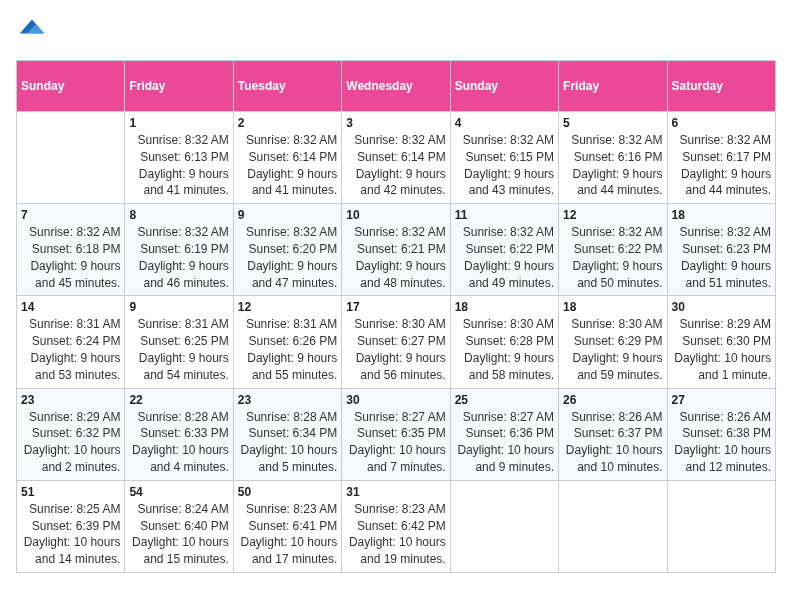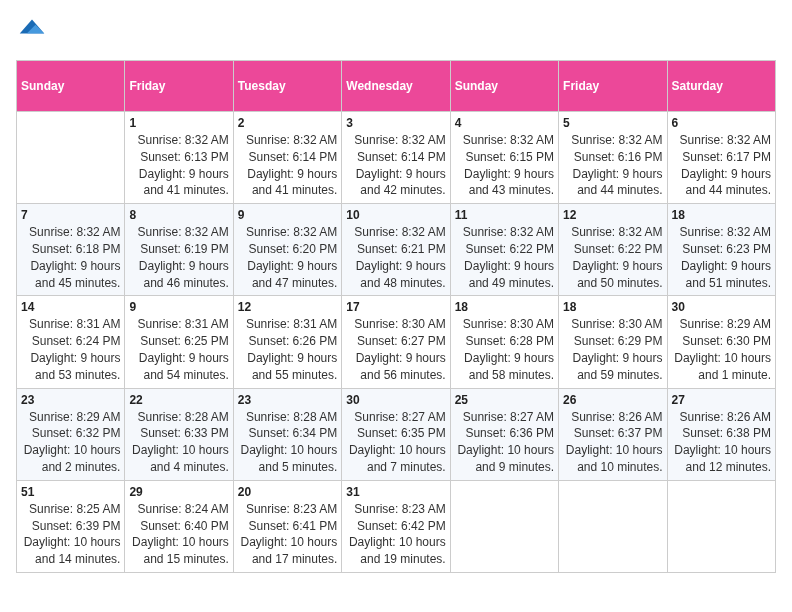--- a/index.html
+++ b/index.html
@@ -236,25 +236,25 @@
           <span class="day-number">27</span>
           <div class="day-info">Sunrise: 8:26 AM<br>Sunset: 6:38 PM<br>Daylight: 10 hours and 12 minutes.</div>
         </td>
       </tr>
       <tr>
         <td>
           <span class="day-number">51</span>
           <div class="day-info">Sunrise: 8:25 AM<br>Sunset: 6:39 PM<br>Daylight: 10 hours and 14 minutes.</div>
         </td>
         <td>
-          <span class="day-number">29</span>
+          <span class="day-number">54</span>
           <div class="day-info">Sunrise: 8:24 AM<br>Sunset: 6:40 PM<br>Daylight: 10 hours and 15 minutes.</div>
         </td>
         <td>
-          <span class="day-number">20</span>
+          <span class="day-number">50</span>
           <div class="day-info">Sunrise: 8:23 AM<br>Sunset: 6:41 PM<br>Daylight: 10 hours and 17 minutes.</div>
         </td>
         <td>
           <span class="day-number">31</span>
           <div class="day-info">Sunrise: 8:23 AM<br>Sunset: 6:42 PM<br>Daylight: 10 hours and 19 minutes.</div>
         </td>
         <td class="empty-cell"></td>
         <td class="empty-cell"></td>
         <td class="empty-cell"></td>
       </tr>

